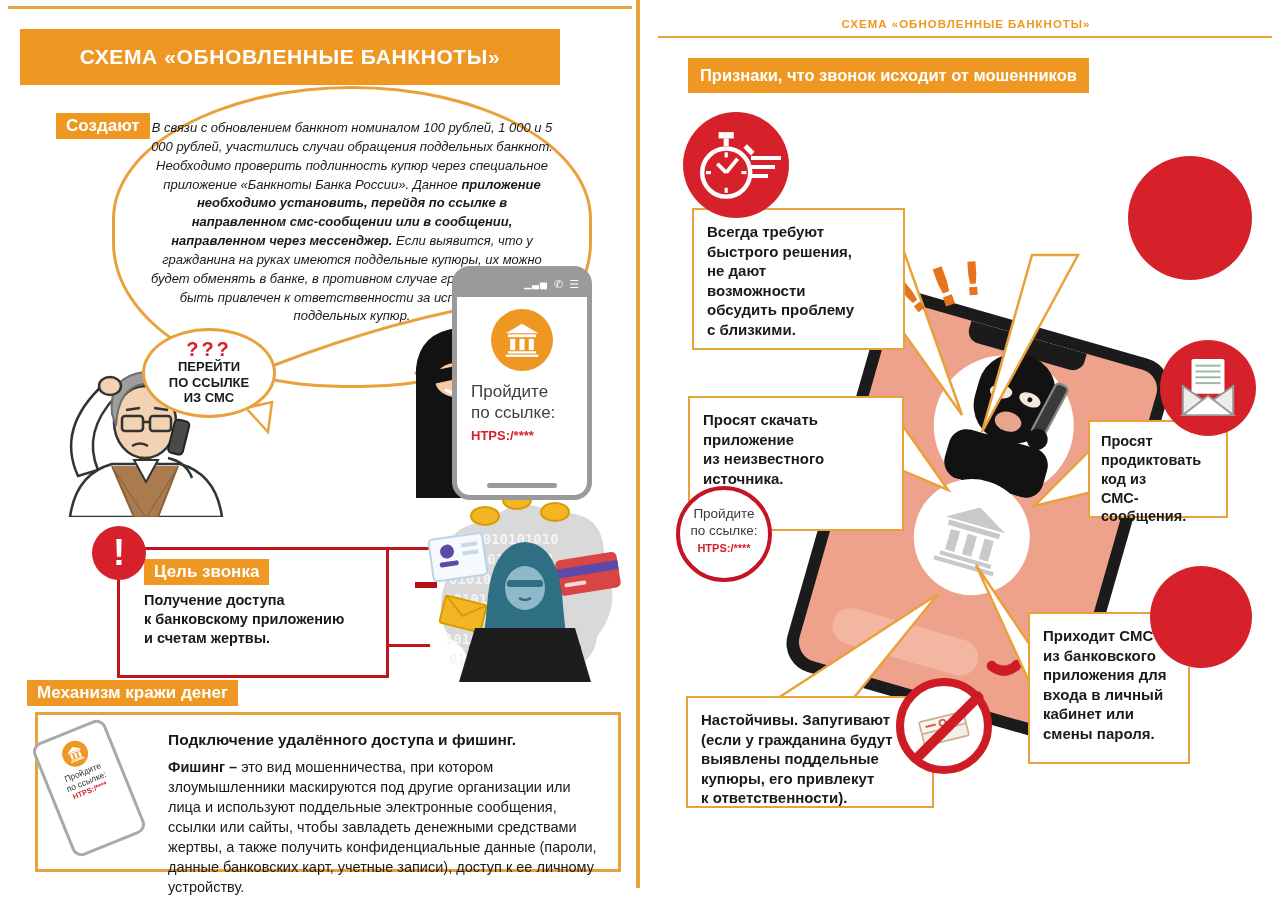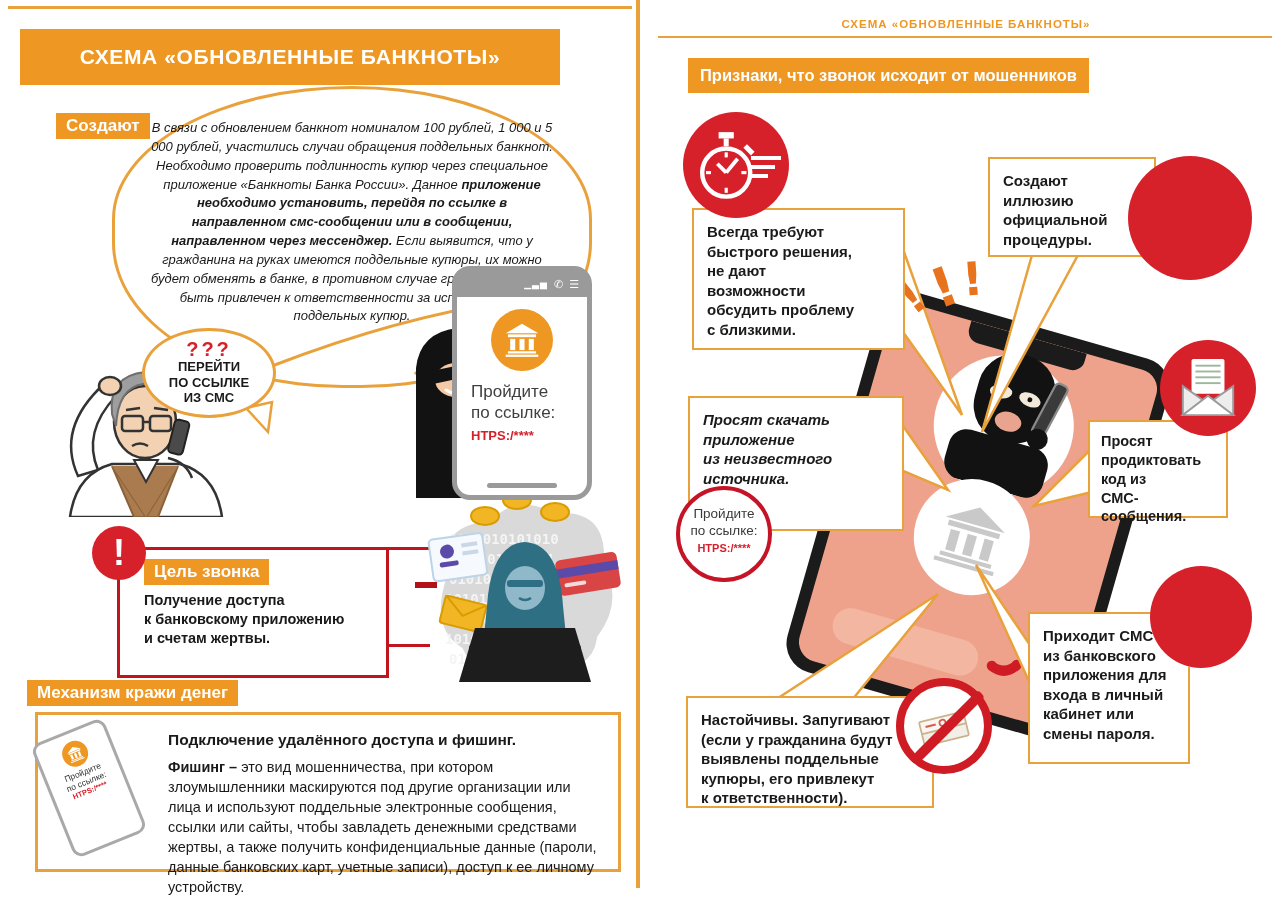--- a/index.html
+++ b/index.html
@@ -309,24 +309,21 @@
   <div class="exmark" style="left:902px;top:272px;font-size:44px;transform:rotate(-38deg);">!</div>
   <div class="exmark" style="left:932px;top:256px;font-size:54px;transform:rotate(-20deg);">!</div>
   <div class="exmark" style="left:962px;top:252px;font-size:46px;transform:rotate(-4deg);">!</div>
 
   <div class="abs callout pre" style="left:692px;top:208px;width:213px;height:142px;">Всегда требуют
 быстрого решения,
 не дают
 возможности
 обсудить проблему
 с близкими.</div>
-  <div class="abs callout pre" style="left:988px;top:157px;width:168px;height:100px;">Создают иллюзию
-официальной
-процедуры.</div>
-  <div class="abs callout pre" style="left:688px;top:396px;width:216px;height:135px;font-style:italic;">Просят скачать
+  <div class="abs callout pre" style="left:688px;top:396px;width:216px;height:135px;">Просят скачать
 приложение
 из неизвестного
 источника.</div>
   <div class="abs callout pre" style="left:1088px;top:420px;width:140px;height:98px;padding:10px 11px;font-size:14.5px;">Просят
 продиктовать
 код из
 СМС-сообщения.</div>
   <div class="abs callout pre" style="left:1028px;top:612px;width:162px;height:152px;">Приходит СМС
 из банковского
 приложения для

